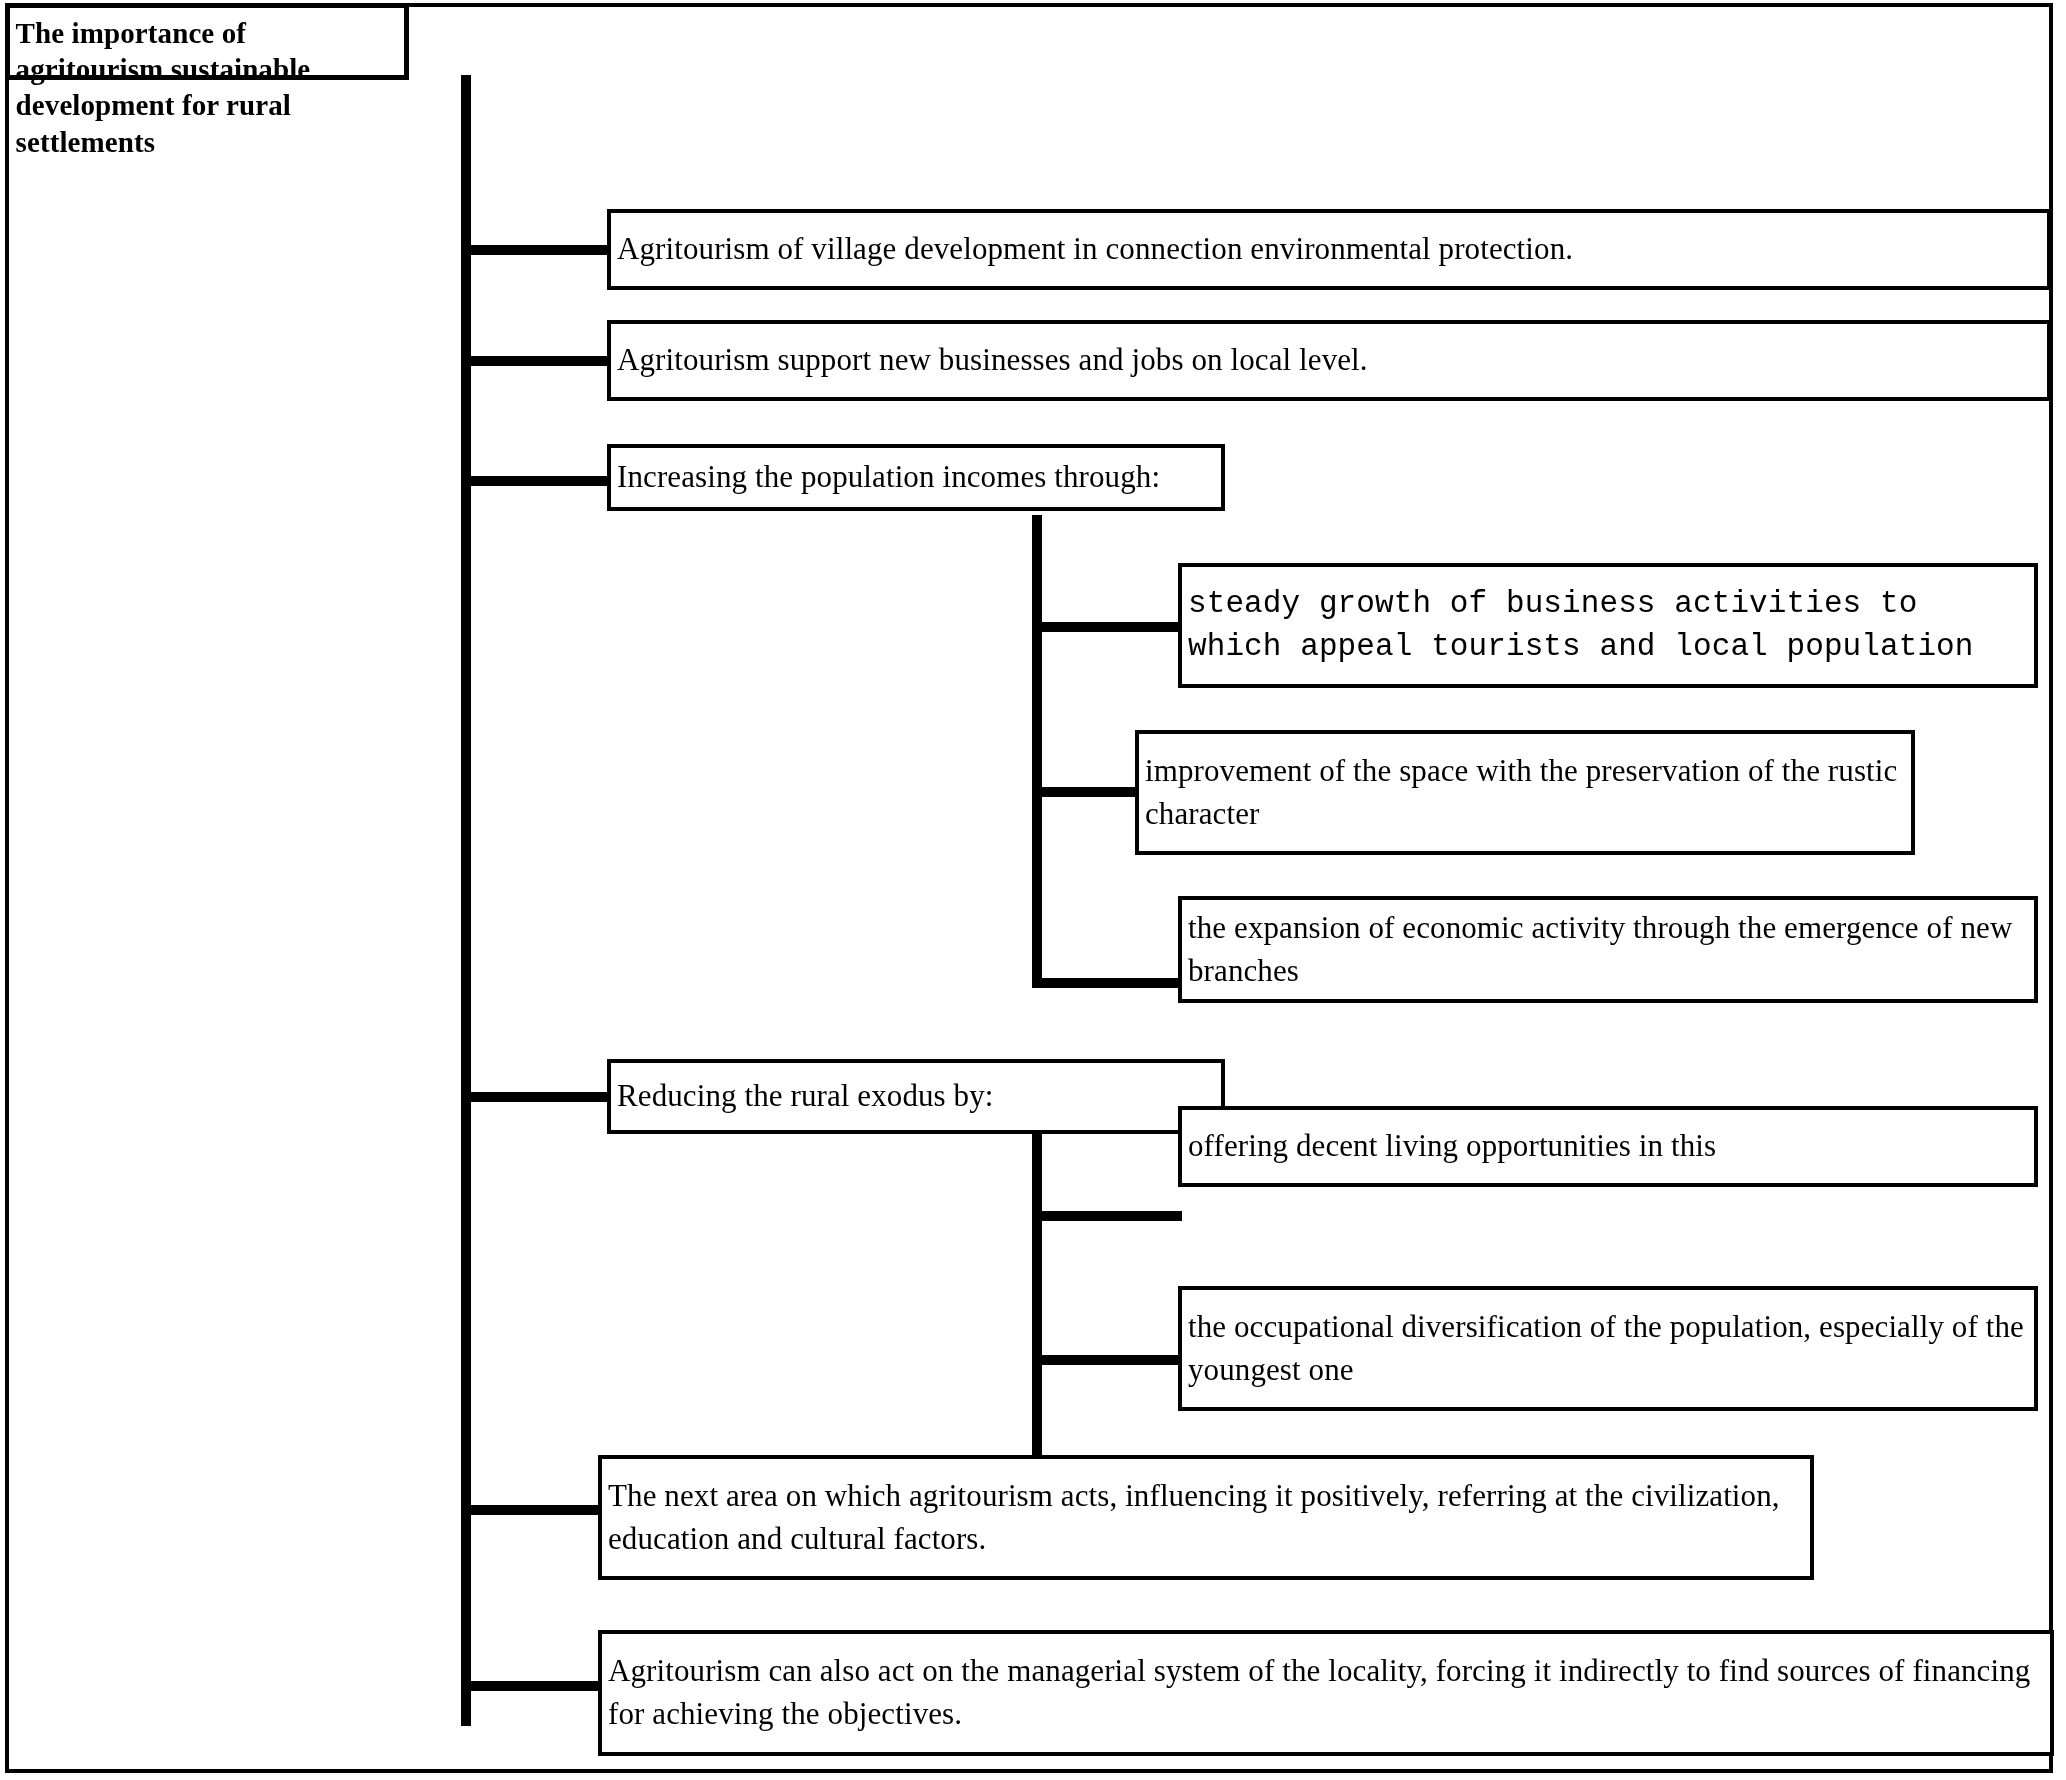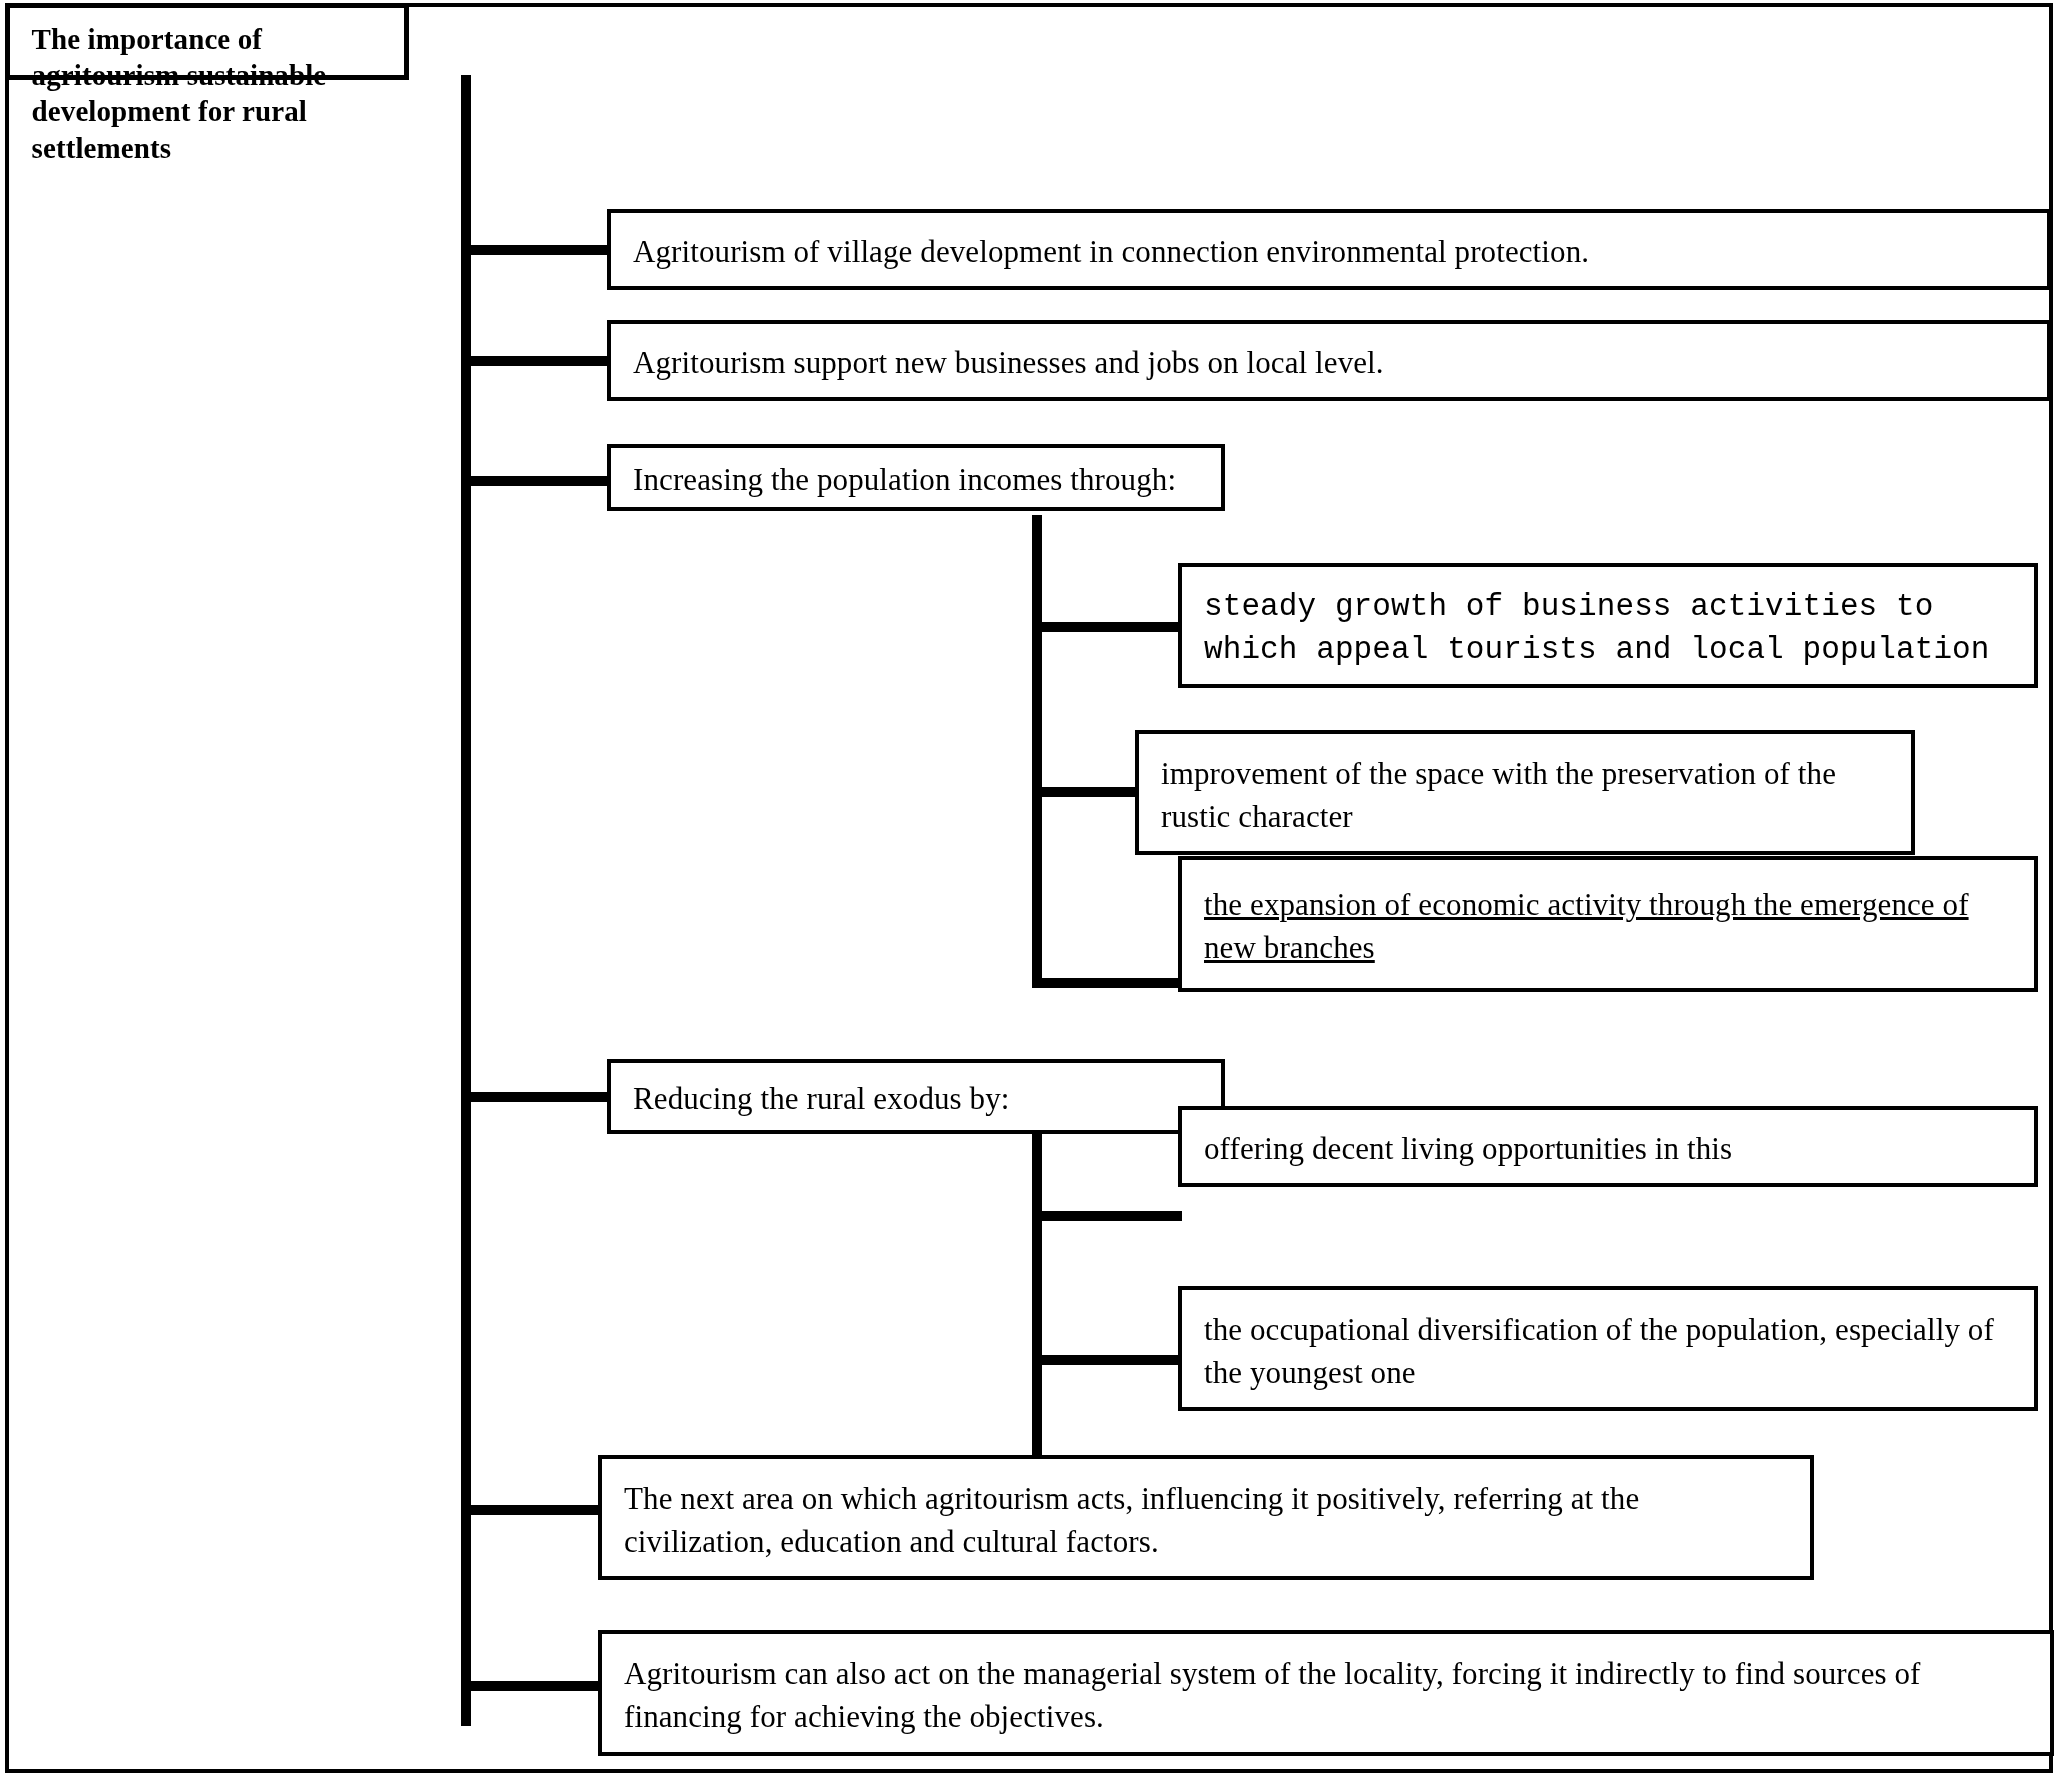--- a/index.html
+++ b/index.html
@@ -4,22 +4,22 @@
 <style>
   html,body{margin:0;padding:0;background:#ffffff;}
   body{font-family:"Liberation Serif","DejaVu Serif",serif;}
   #stage{position:relative;width:2066px;height:1781px;background:#fff;overflow:hidden;}
 
   .frame{position:absolute;left:4.6px;top:2.9px;width:2048px;height:1770px;
          border:4.6px solid #000;box-sizing:border-box;background:#fff;}
 
   .box{position:absolute;background:#fff;box-sizing:border-box;
        border:4.1px solid #000;display:flex;align-items:center;}
-  .box .txt{display:block;width:100%;padding:0 22px;color:#000;
-            font-size:31px;line-height:1.38;letter-spacing:0.1px;margin-top:6px;}
+  .box .txt{display:block;width:100%;padding:0 6px;color:#000;
+            font-size:31px;line-height:1.38;letter-spacing:0.1px;}
 
   .title-box{left:4.6px;top:2.9px;width:404px;height:77px;border:5.2px solid #000;
              align-items:flex-start;}
   .title-box .txt{font-weight:bold;font-size:29px;line-height:1.25;padding-top:7px;}
 
   
   .vline{position:absolute;background:#000;}
   .hline{position:absolute;background:#000;}
 </style>
 </head>
@@ -56,21 +56,21 @@
   <div class="box" style="left:1178px;top:563px;width:860px;height:125px;font-family:Liberation Mono, monospace;">
     <span class="txt">steady growth of business activities to which appeal tourists and local population</span>
   </div>
 
   <div class="hline" style="left:1032px;top:787px;width:150px;height:10px;"></div>
   <div class="box" style="left:1135px;top:730px;width:780px;height:125px;">
     <span class="txt">improvement of the space with the preservation of the rustic character</span>
   </div>
 
   <div class="hline" style="left:1032px;top:978px;width:150px;height:10px;"></div>
-  <div class="box" style="left:1178px;top:856px;width:860px;height:136px;text-decoration:underline;">
+  <div class="box" style="left:1178px;top:896px;width:860px;height:107px;">
     <span class="txt">the expansion of economic activity through the emergence of new branches</span>
   </div>
 
   <div class="hline" style="left:461px;top:1092px;width:151px;height:10px;"></div>
   <div class="box" style="left:607px;top:1059px;width:618px;height:75px;">
     <span class="txt">Reducing the rural exodus by:</span>
   </div>
 
   <div class="vline" style="left:1032px;top:1130px;width:10.4px;height:360px;"></div>
 

